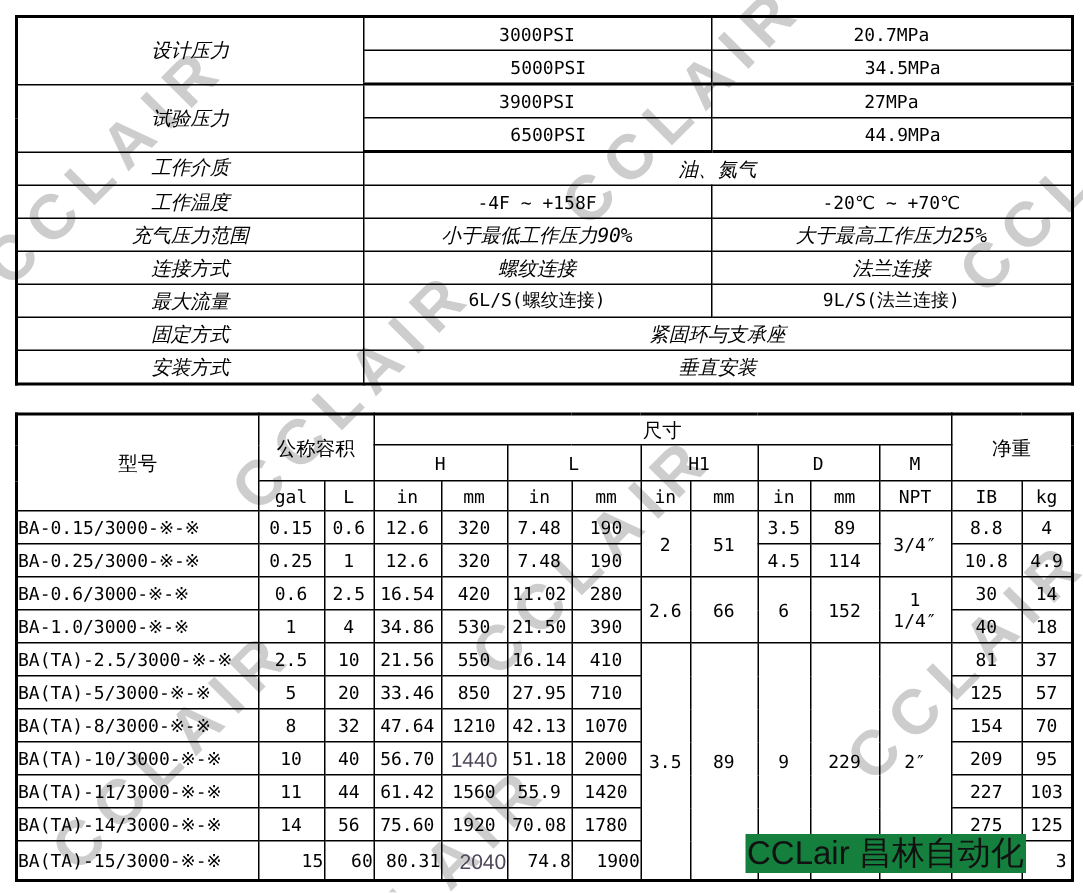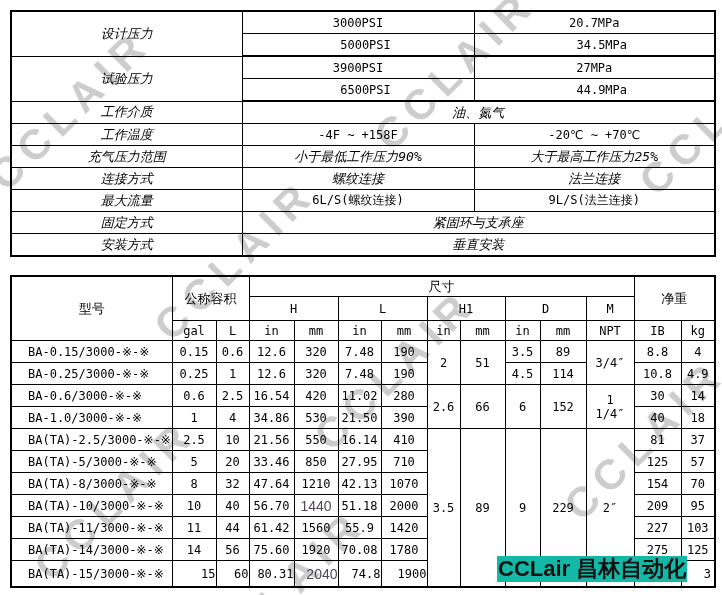--- a/index.html
+++ b/index.html
@@ -16,27 +16,27 @@
   #spec-table{left:10px;top:10px;width:704px;border:2px solid #000;}
   #spec-table td{height:21px;}
   #spec-table td.lbl{font-size:13px;font-style:italic;}
   #spec-table tr.sep td{border-bottom-width:2px;padding-left:15px;}
   #model-table{left:10px;top:275px;width:704px;border:2px solid #000;}
   #model-table td.hA{height:19px;font-size:13px;}
   #model-table td.hB{height:23px;}
   #model-table td.hC{height:19px;}
   #model-table td.dr{height:21px;}
   #model-table td.dr-last{height:25px;text-align:right;}
-  #model-table td.model{text-align:left;padding-left:16px;}
+  #model-table td.model{text-align:left;padding-left:0;}
   .edited{font-family:Liberation Sans, sans-serif;color:#50485a;font-size:14px;}
   .partial{text-align:right;padding-right:3px;}
   
   #brand{position:absolute;z-index:2;left:497px;top:556px;height:26px;line-height:26px;
-         background:#14b8a6;padding:0 1px;white-space:nowrap;
-         font-family:"Liberation Sans","DejaVu Sans",sans-serif;font-size:22px;color:#111;font-weight:bold;}
+         background:#15803d;padding:0 1px;white-space:nowrap;
+         font-family:"Liberation Sans","DejaVu Sans",sans-serif;font-size:22px;color:#111;}
 </style>
 </head>
 <body>
 
 <div id="page">
 
   <span class="wm" style="left:70px;top:110px;">CCLAIR</span>
   <span class="wm" style="left:455px;top:70px;">CCLAIR</span>
   <span class="wm" style="left:720px;top:115px;">CCLAIR</span>
   <span class="wm" style="left:235px;top:260px;">CCLAIR</span>

